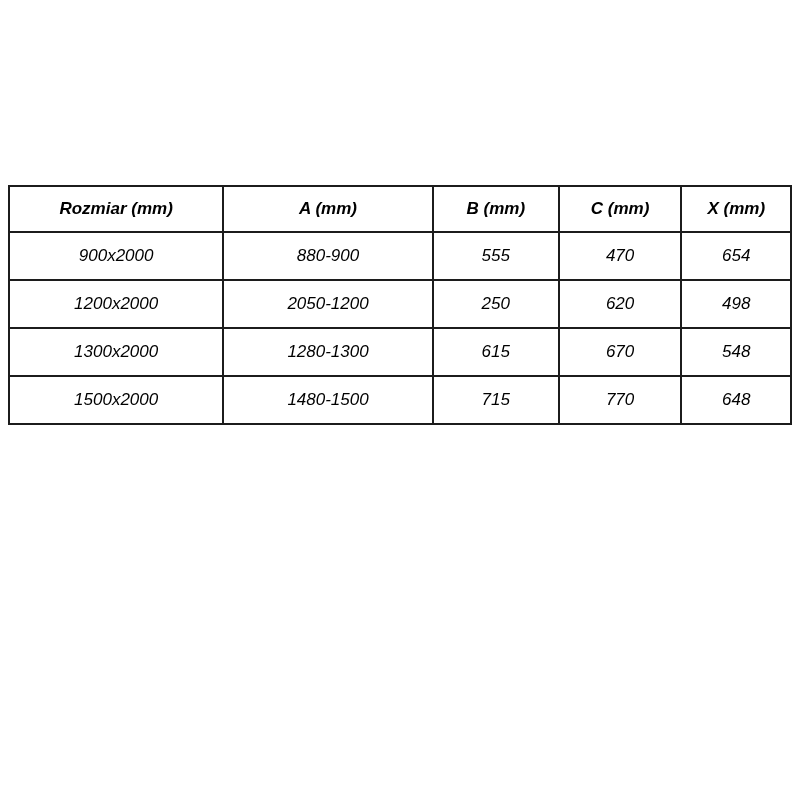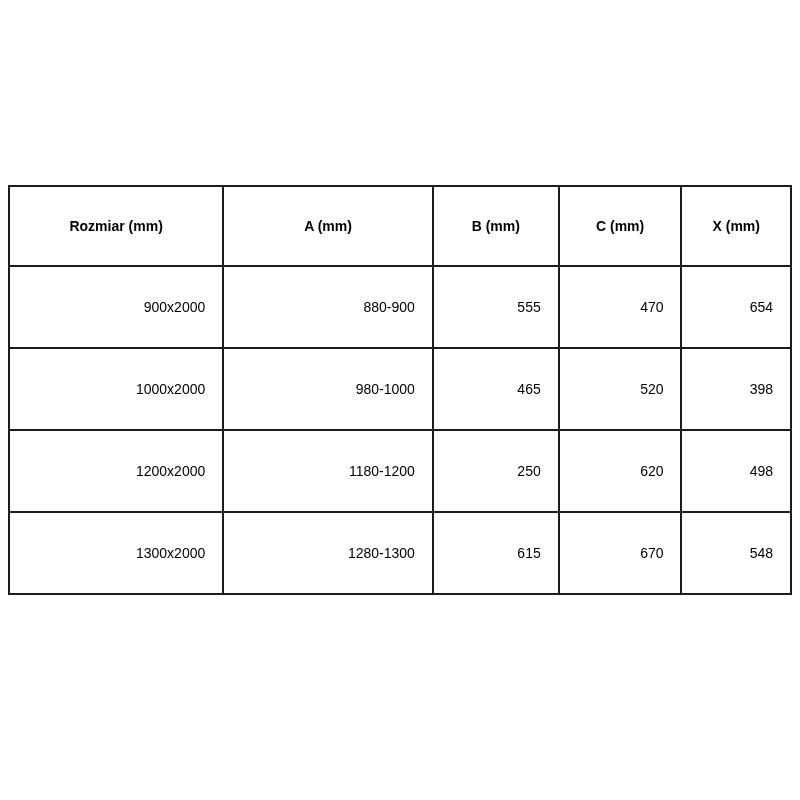--- a/index.html
+++ b/index.html
@@ -24,33 +24,33 @@
     border-collapse: collapse;
     table-layout: fixed;
     background: #ffffff;
   }
   .spec-table th,
   .spec-table td {
     border: 2px solid #1c1c1c;
     text-align: center;
     vertical-align: middle;
     color: #000000;
-    font-size: 14px;
-    padding: 17px;
+    font-size: 17px;
+    padding: 0;
     overflow: hidden;
     white-space: nowrap;
+    font-style: italic;
   }
   .spec-table th {
     font-weight: bold;
     height: 44px;
   }
   .spec-table td {
     font-weight: normal;
     height: 46px;
-    text-align: right;
   }
   col.c0 { width: 27.4%; }
   col.c1 { width: 26.8%; }
   col.c2 { width: 16.1%; }
   col.c3 { width: 15.7%; }
   col.c4 { width: 14.0%; }
 </style>
 </head>
 <body>
 
@@ -74,35 +74,35 @@
     </thead>
     <tbody>
         <tr>
           <td>900x2000</td>
           <td>880-900</td>
           <td>555</td>
           <td>470</td>
           <td>654</td>
         </tr>
         <tr>
-          <td>1000x2000</td>
-          <td>980-1000</td>
-          <td>465</td>
-          <td>520</td>
-          <td>398</td>
-        </tr>
-        <tr>
           <td>1200x2000</td>
-          <td>1180-1200</td>
+          <td>2050-1200</td>
           <td>250</td>
           <td>620</td>
           <td>498</td>
         </tr>
         <tr>
           <td>1300x2000</td>
           <td>1280-1300</td>
           <td>615</td>
           <td>670</td>
           <td>548</td>
         </tr>
+        <tr>
+          <td>1500x2000</td>
+          <td>1480-1500</td>
+          <td>715</td>
+          <td>770</td>
+          <td>648</td>
+        </tr>
       </tbody>
   </table>
 </div>
 
 </body></html>

